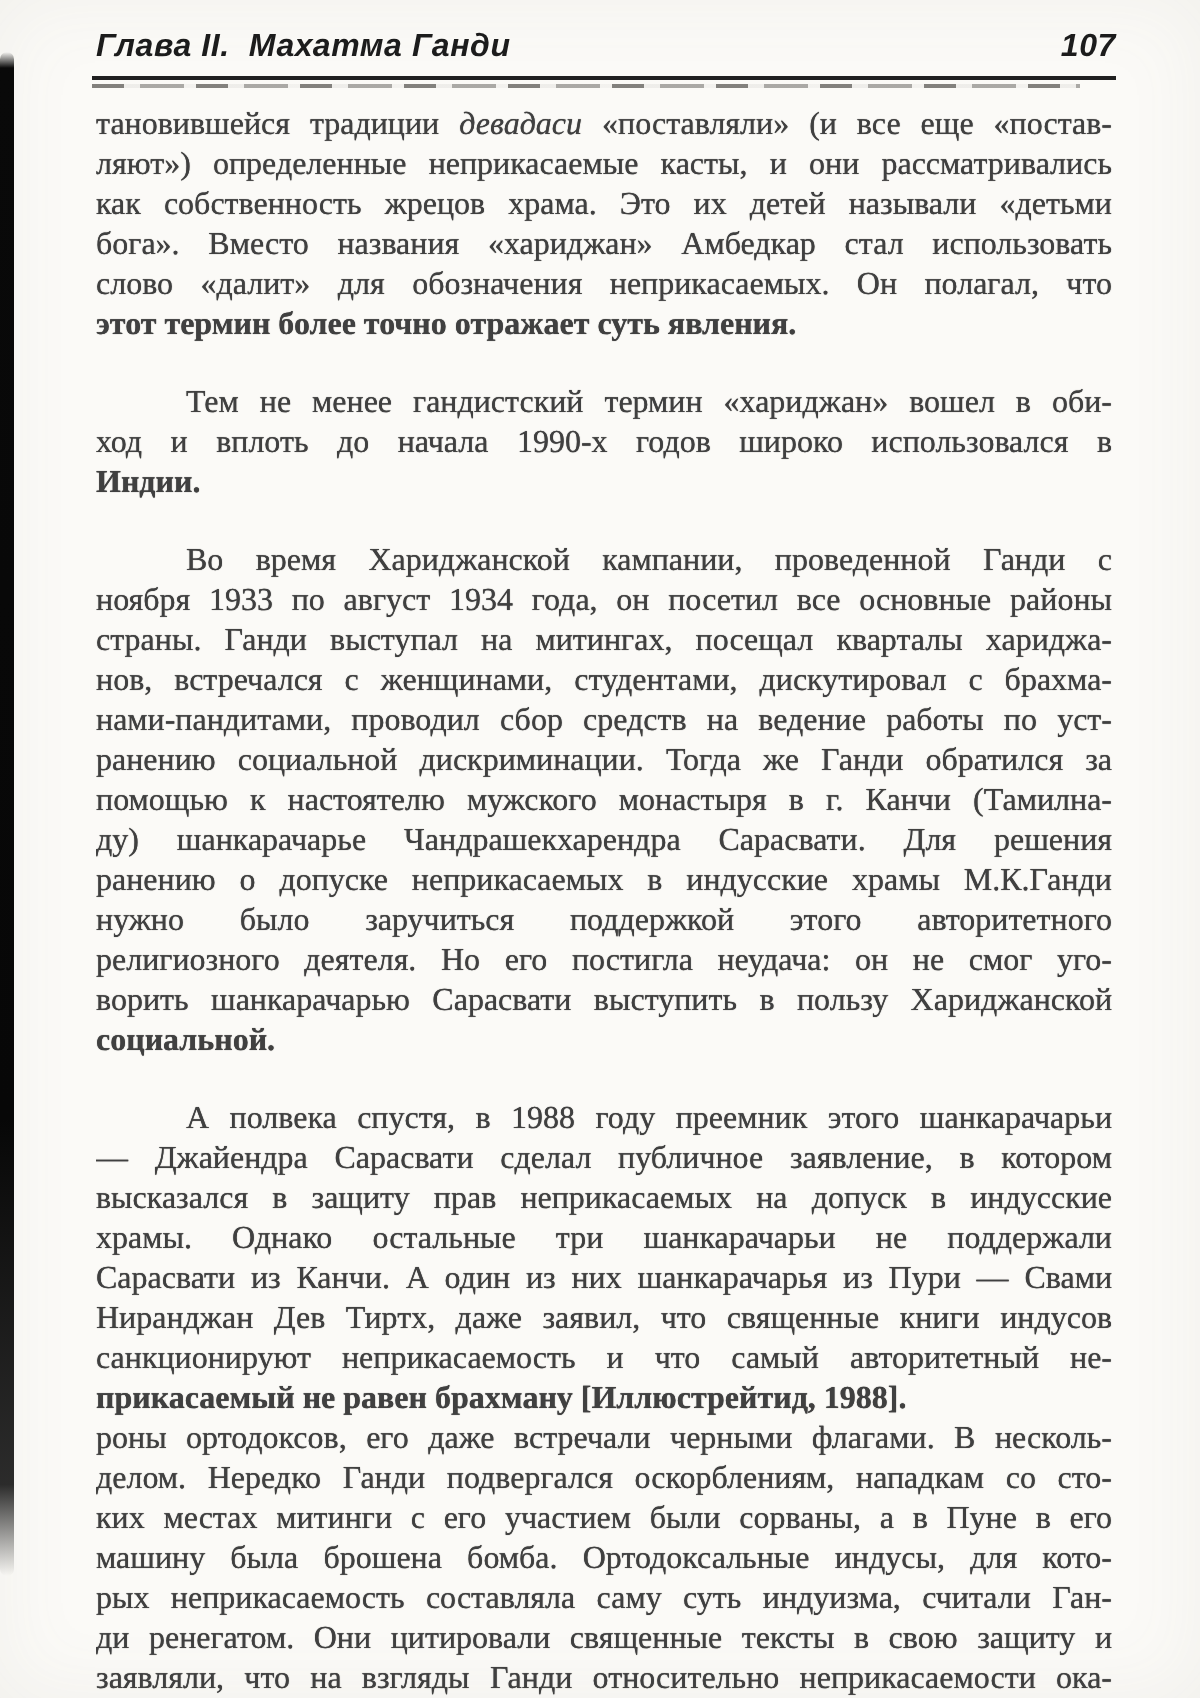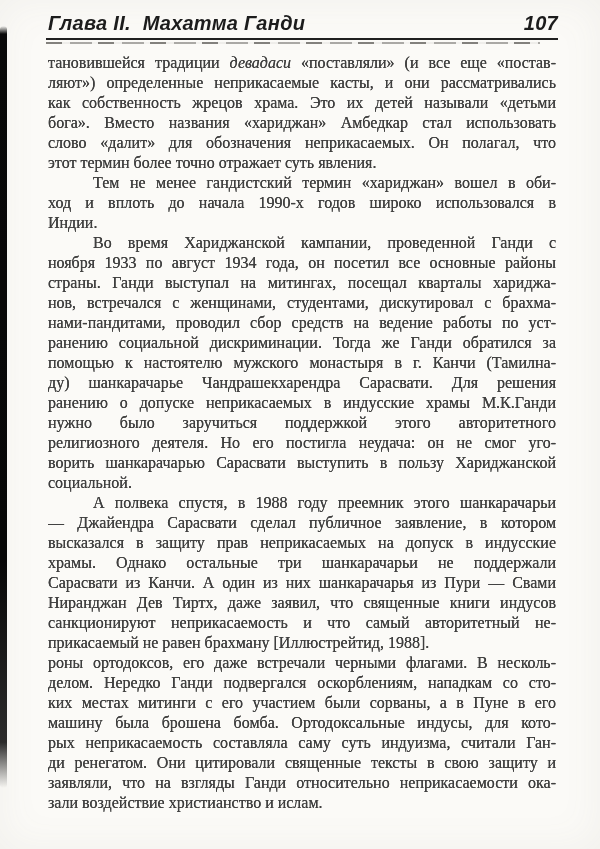--- a/index.html
+++ b/index.html
@@ -35,21 +35,21 @@
     position: absolute;
     left: 48px;
     right: 42px;
     top: 13px;
     display: flex;
     justify-content: space-between;
     align-items: baseline;
     font-family: "Liberation Sans", sans-serif;
     font-style: italic;
     font-weight: 700;
-    font-size: 20px;
+    font-size: 16px;
     line-height: 21px;
     color: #1c1c1c;
     letter-spacing: 0.3px;
     white-space: pre;
   }
   .rule-main {
     position: absolute;
     left: 46px;
     right: 42px;
     top: 38px;
@@ -81,23 +81,25 @@
   .paragraph { margin: 0; }
   .line {
     text-align: justify;
     text-align-last: justify;
     height: 20px;
     overflow: hidden;
     white-space: nowrap;
   }
   .line.last {
     text-align-last: left;
+    font-weight: bold;
   }
   .line.indent {
     text-indent: 45px;
+    margin-top: 19px;
   }
   .line i { font-style: italic; }
 </style>
 </head>
 <body>
 
 <div class="page">
 
   <div class="scan-edge"></div>
 

